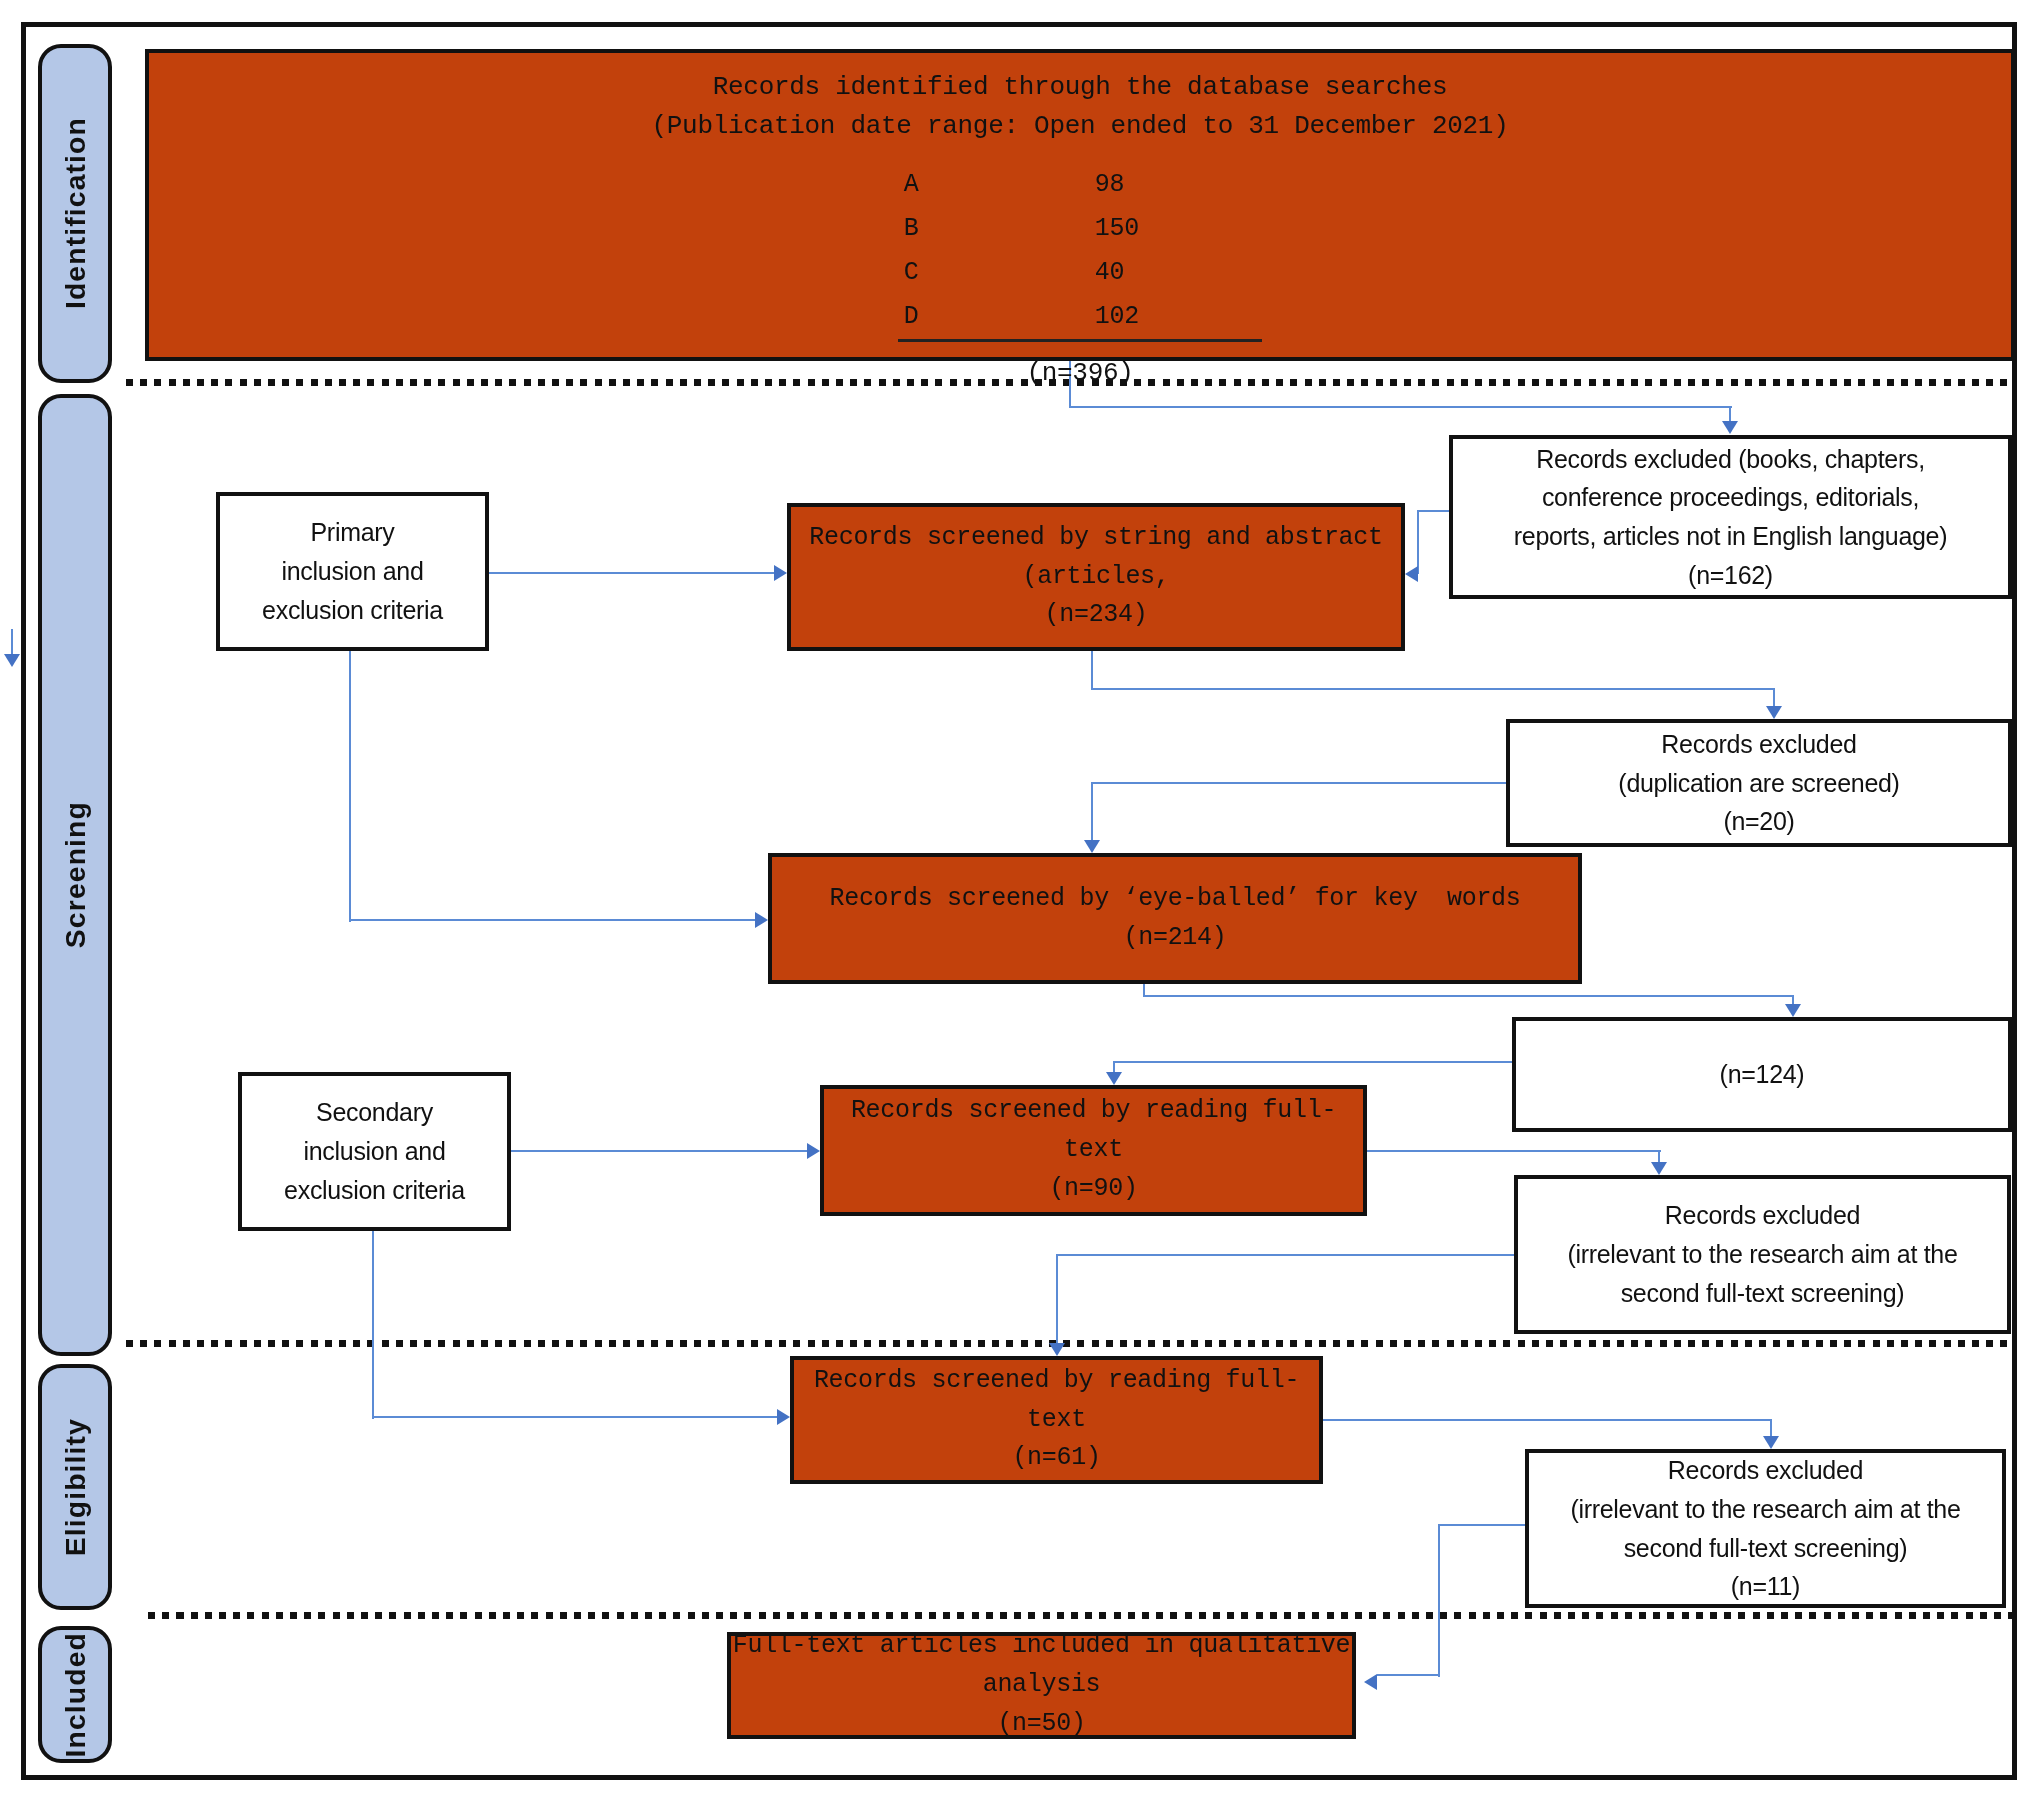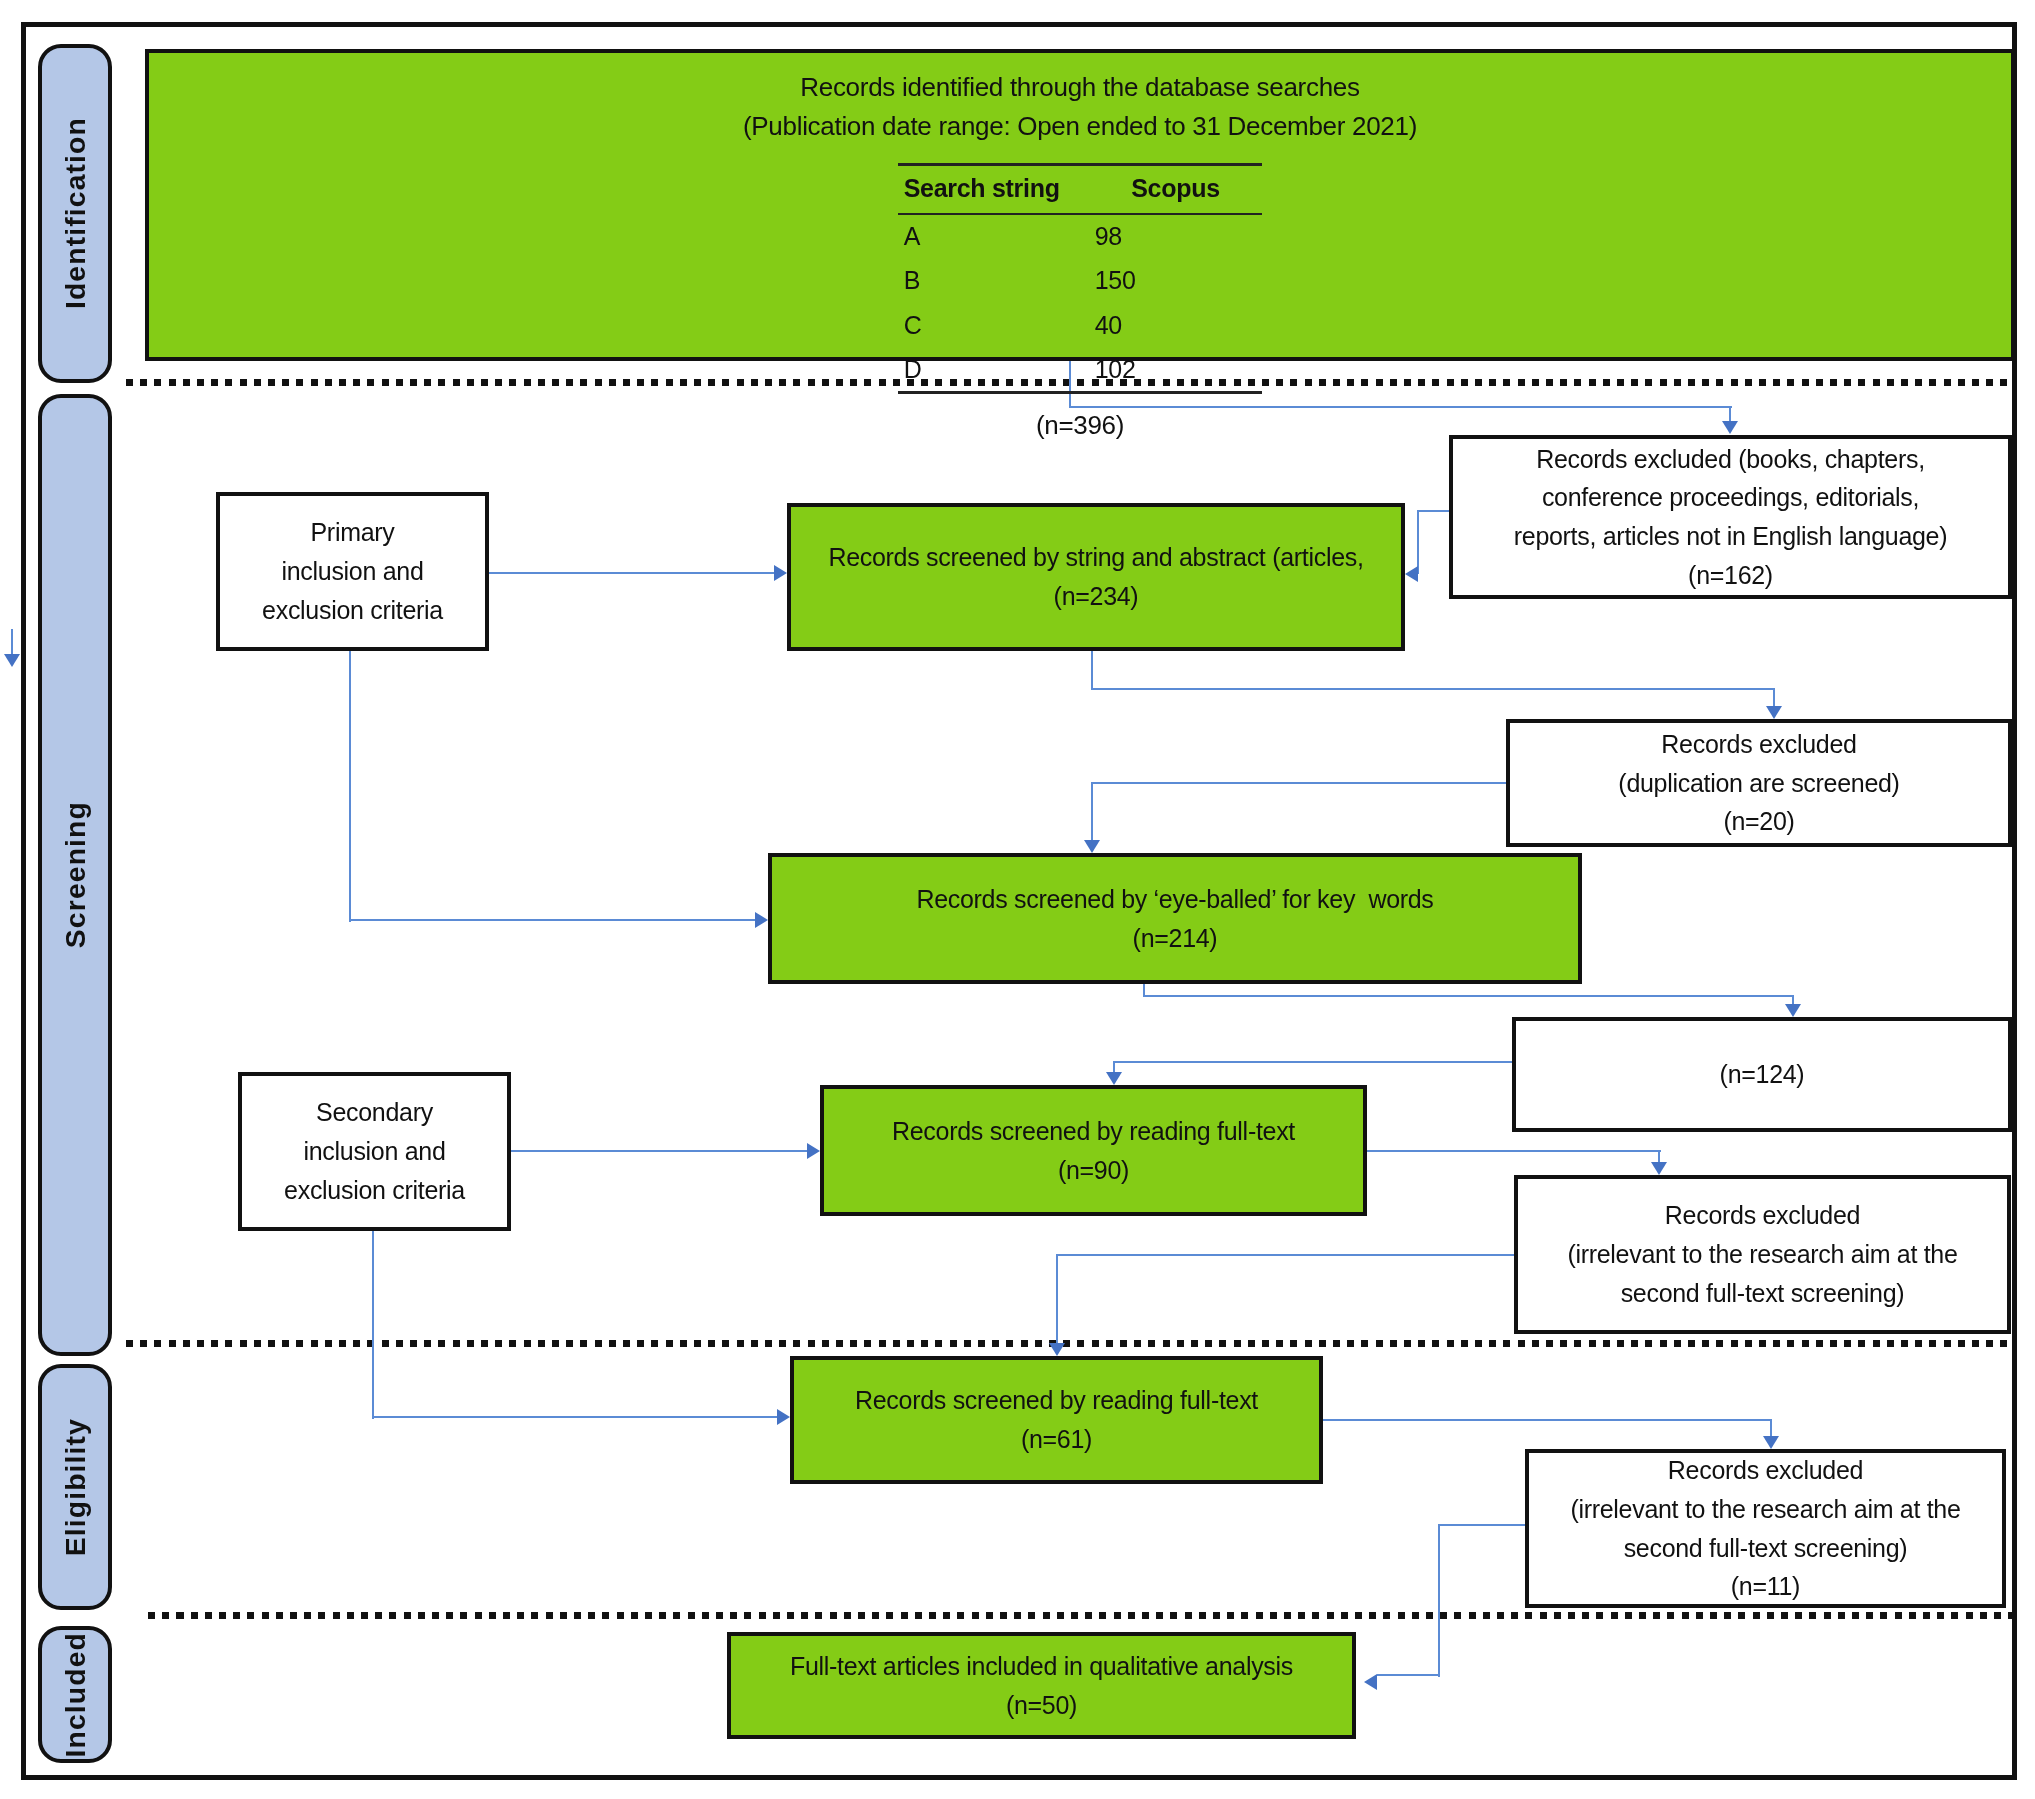--- a/index.html
+++ b/index.html
@@ -3,21 +3,21 @@
 <meta charset="utf-8">
 <style>
   html,body{margin:0;padding:0;background:#ffffff;font-family:"Liberation Sans",sans-serif;color:#111;}
   #canvas{position:relative;width:2035px;height:1799px;background:#ffffff;overflow:hidden;}
   #frame{position:absolute;left:21px;top:22px;width:1996px;height:1758px;border:5.5px solid #111;box-sizing:border-box;}
   .sidebar{position:absolute;left:38px;width:74px;background:#b4c7e7;border:4.4px solid #111;border-radius:23px;
            display:flex;align-items:center;justify-content:center;box-sizing:border-box;}
   .sidebar .vlabel{writing-mode:vertical-rl;transform:rotate(180deg);font-weight:bold;font-size:28.4px;letter-spacing:1.1px;}
   .box{position:absolute;border:4.4px solid #111;box-sizing:border-box;display:flex;flex-direction:column;
        justify-content:center;align-items:center;text-align:center;font-size:25px;line-height:1.55;letter-spacing:-0.3px;}
-  .gray{background:#84cc16;}
+  .gray{background:#c2410c;font-family:Liberation Mono, monospace;}
   .white{background:#ffffff;}
   .line{white-space:pre-wrap;}
   .sep{position:absolute;height:7.1px;background:repeating-linear-gradient(90deg,#111 0 7.1px,transparent 7.1px 14.2px);}
   .hline,.vline{position:absolute;background:#5b8bd5;}
   .hline{height:2.2px;}
   .vline{width:2.2px;}
   .arrow{position:absolute;width:0;height:0;border-style:solid;}
   .arrow.down{border-width:13px 8.2px 0 8.2px;border-color:#4472c4 transparent transparent transparent;}
   .arrow.left{border-width:8.2px 13px 8.2px 0;border-color:transparent #4472c4 transparent transparent;}
   .arrow.right{border-width:8.2px 0 8.2px 13px;border-color:transparent transparent transparent #4472c4;}
@@ -100,24 +100,20 @@
   <div class="vline" style="left:1438px;top:1524px;height:153px;"></div>
   <div class="hline" style="left:1377px;top:1674px;width:63px;"></div>
 
   <div class="vline" style="left:11px;top:629px;height:26px;"></div>
 
   <div class="box gray" id="topbox" style="left:145px;top:49px;width:1870px;height:312px;">
     <div class="line">Records identified through the database searches</div>
     <div class="line">(Publication date range: Open ended to 31 December 2021)</div>
     <table id="searchtable">
       <tbody>
-          <tr>
-        <th class="col-a">Search string</th>
-        <th class="col-b">Scopus</th>
-      </tr>
       <tr>
         <td class="col-a">A</td>
         <td class="col-b">98</td>
       </tr>
       <tr>
         <td class="col-a">B</td>
         <td class="col-b">150</td>
       </tr>
       <tr>
         <td class="col-a">C</td>

